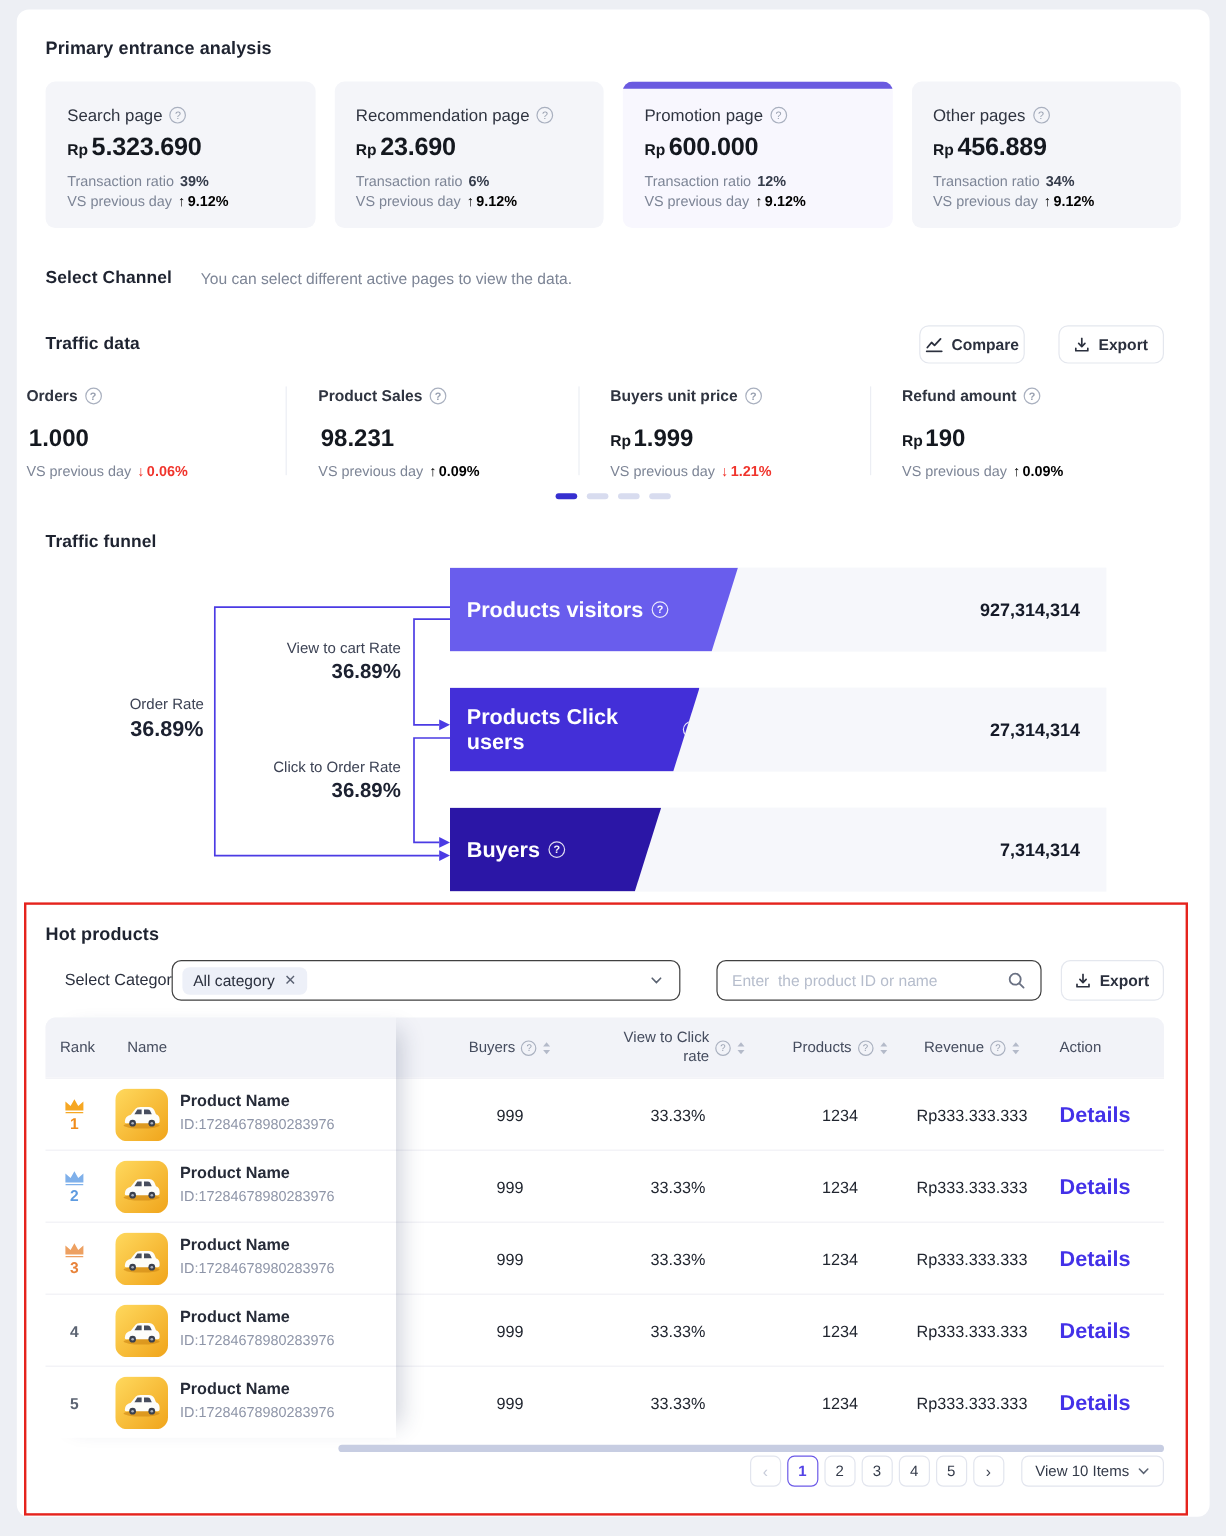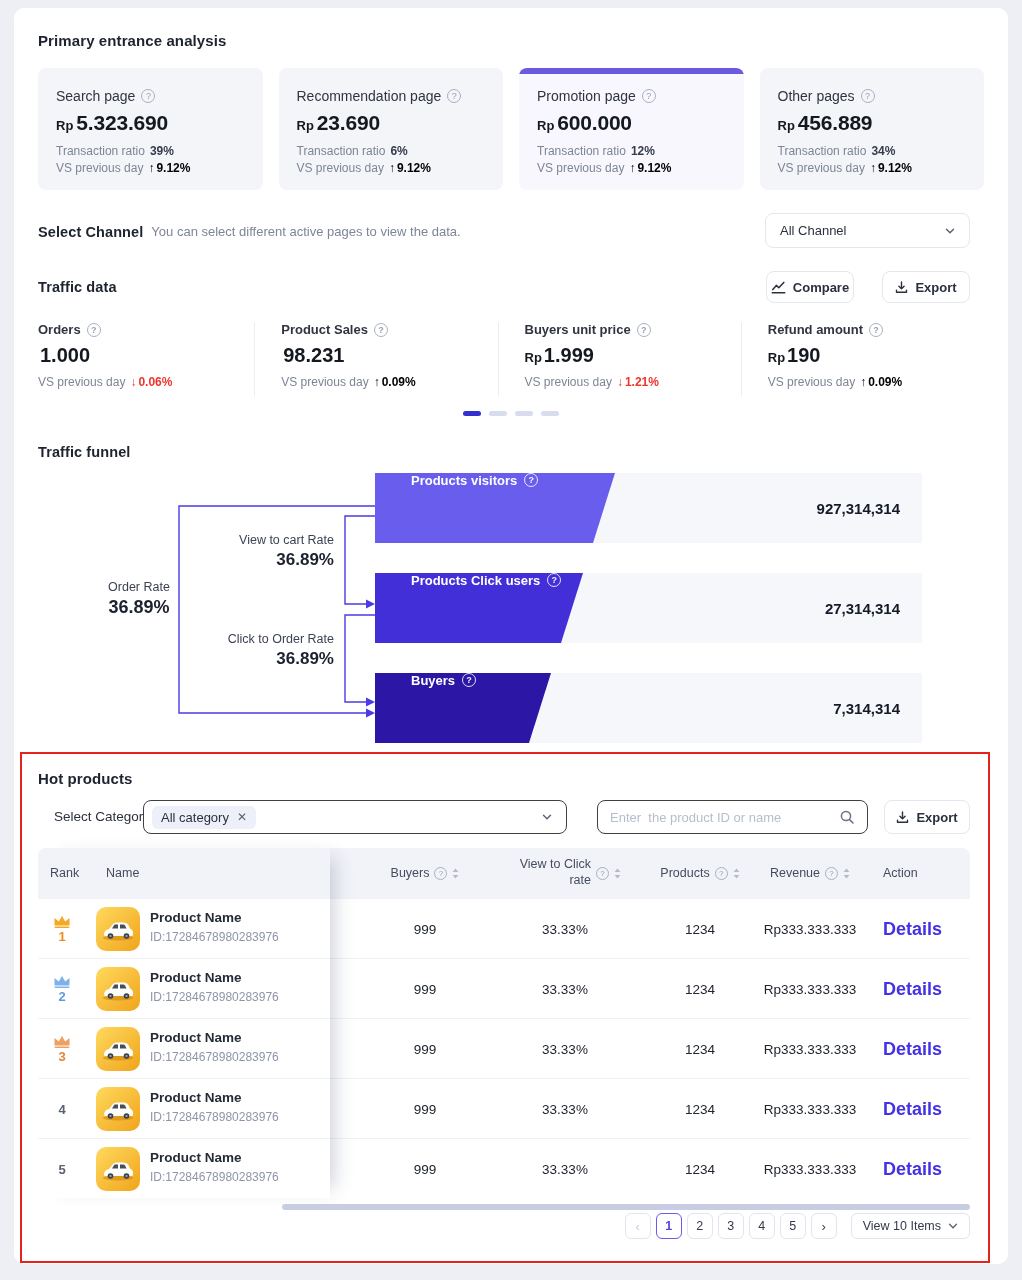--- a/index.html
+++ b/index.html
@@ -27,45 +27,45 @@
   .arr.up::before{content:"\2191";font-weight:800}
   .arr.down::before{content:"\2193";font-weight:800}
 
   
   .help{display:inline-flex;align-items:center;justify-content:center;width:14px;height:14px;border:1px solid #a9b0bf;border-radius:50%;font-size:9px;color:#98a0b0;flex:0 0 auto}
   .help::after{content:"?"}
   .help.white{border-color:rgba(255,255,255,.85);color:rgba(255,255,255,.95)}
   .help.small{width:13px;height:13px;font-size:8px}
 
   
-  .sc-row{position:absolute;left:24px;top:216px;display:flex;gap:8px}
+  .sc-row{position:absolute;left:24px;top:216px;display:flex;align-items:center;gap:24px}
   .sc-desc{font-size:13px;color:#7d8596}
   .dropdown{position:absolute;left:751px;top:205px;width:205px;height:35px;border:1px solid #e4e7ee;border-radius:8px;background:#fff;display:flex;align-items:center;padding:0 14px;font-size:13px;color:#2b303e;justify-content:space-between}
   .chev{width:10px;height:10px;flex:0 0 auto}
   .chev svg{display:block}
 
   
   .btn{height:32px;border:1px solid #e4e7ee;border-radius:8px;background:#fff;display:flex;align-items:center;justify-content:center;gap:7px;font-size:13px;font-weight:600;color:#2b303e;cursor:pointer}
-  .metrics{position:absolute;left:24px;top:314px;width:946px;height:74px;display:flex}
+  .metrics{position:absolute;left:8px;top:314px;width:946px;height:74px;display:flex}
   .metric{flex:1 1 0;padding-left:26px;border-right:1px solid #eceef4}
   .metric:first-child{padding-left:0}
   .metric:last-child{border-right:none}
   .metric-label{display:flex;align-items:center;gap:6px;font-size:13px;font-weight:600;color:#2f3440}
-  .metric-value{margin-top:7px;font-weight:800;color:#14181f}
+  .metric-value{margin-top:18px;font-weight:800;color:#14181f}
   .metric-value .cur{font-size:13px;margin-right:2px}
   .metric-value .num{font-size:20px}
   .metric-vs{margin-top:8px;font-size:12px;color:#7d8596;display:flex;gap:5px;align-items:center}
   .carousel{position:absolute;left:24px;top:403px;width:946px;display:flex;justify-content:center;gap:8px}
   .dot{width:18px;height:5px;border-radius:3px;background:#d8dcef}
   .dot.active{background:#362fd0}
 
   
   .funnel{position:absolute;left:24px;top:465px;width:884px;height:272px}
   .f-row{position:absolute;left:337px;width:547px;height:70px;background:#f6f7fb}
-  .f-stage{position:absolute;left:0;top:0;height:70px;display:flex;align-items:flex-start;padding-left:36px;gap:7px;color:#fff;font-size:13px;font-weight:600}
+  .f-stage{position:absolute;left:0;top:0;height:70px;display:flex;align-items:center;padding-left:14px;gap:7px;color:#fff;font-size:18px;font-weight:600}
   .f-stage{clip-path:polygon(0 0,100% 0,calc(100% - 22px) 100%,0 100%)}
   .f-val{position:absolute;right:22px;top:0;height:70px;display:flex;align-items:center;font-size:15px;font-weight:700;color:#151a28}
   .f-ann{position:absolute;color:#3c4254}
   .f-ann .l{font-size:12.5px}
   .f-ann .v{font-size:17px;font-weight:700;color:#1c2130;margin-top:3px}
   .f-ann.center{text-align:center}
   .f-ann.right{text-align:right}
   .f-ann.big .v{font-size:18px}
 
   
@@ -231,28 +231,20 @@
               <span>9.12%</span>
             </span>
           </div>
       </div>
     </div>
 
     <div class="sc-row">
       <span class="h1" style="font-size:14.5px">Select Channel</span>
       <span class="sc-desc">You can select different active pages to view the data.</span>
     </div>
-    <div class="dropdown">
-      <span>All Channel</span>
-      <span class="chev">
-          <svg width="10" height="10" viewBox="0 0 10 10">
-            <path d="M1.5 3.2 L5 6.8 L8.5 3.2" fill="none" stroke="#5b6372" stroke-width="1.4" stroke-linecap="round"></path>
-          </svg>
-        </span>
-    </div>
 
     <div class="h1 abs" style="left:24px;top:271px;font-size:14.5px">Traffic data</div>
     <div class="btn abs" style="left:752px;top:263px;width:88px">
       <span>
           <svg width="15" height="13" viewBox="0 0 15 13">
             <path d="M1.2 11.8 L13.8 11.8" stroke="#2b303e" stroke-width="1.4" stroke-linecap="round" fill="none"></path>
             <path d="M1.8 8.6 L5.3 4.4 L7.8 6.8 L12.8 1.4" stroke="#2b303e" stroke-width="1.5" fill="none" stroke-linecap="round" stroke-linejoin="round"></path>
           </svg>
         </span>
       <span>Compare</span>

